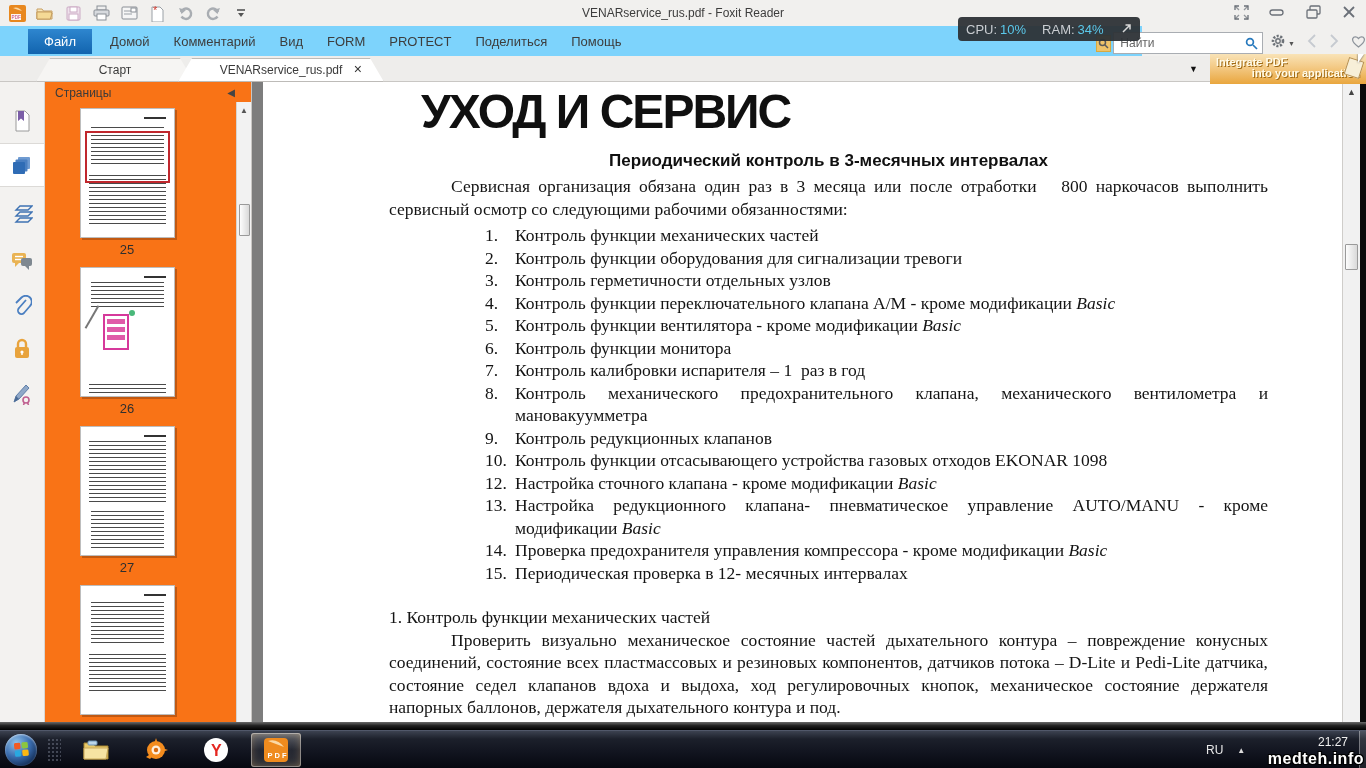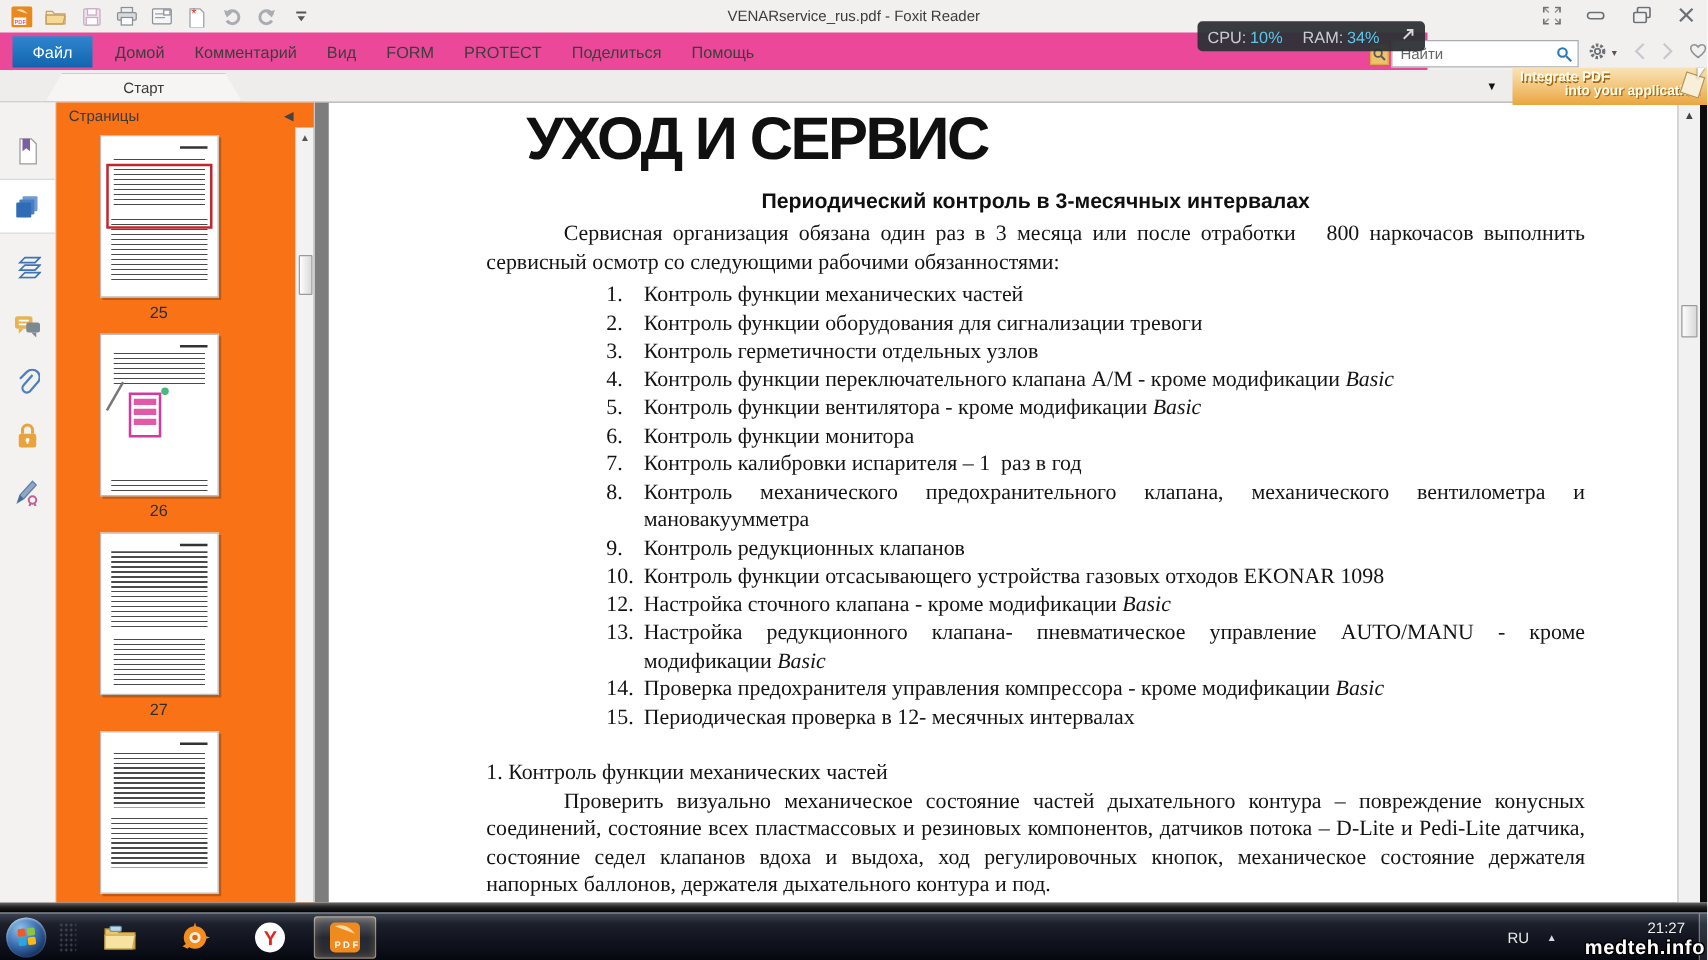--- a/index.html
+++ b/index.html
@@ -8,21 +8,21 @@
 
   
   .titlebar { position:absolute; top:0; left:0; width:1366px; height:26px; background:#f1f0ee; display:flex; align-items:center; }
   .qat { display:flex; align-items:center; gap:6px; padding-left:6px; }
   .qat .qbtn { width:22px; height:20px; display:flex; align-items:center; justify-content:center; }
   .win-title { position:absolute; left:0; right:0; text-align:center; font-size:12px; color:#3c3c3c; pointer-events:none; }
   .win-controls { position:absolute; right:6px; top:3px; display:flex; gap:14px; align-items:center; }
   .win-controls .wbtn { width:22px; height:18px; display:flex; align-items:center; justify-content:center; }
 
   
-  .menubar { position:absolute; top:26px; left:0; width:1142px; height:30px; background:#ec4899; display:flex; align-items:center; }
+  .menubar { position:absolute; top:26px; left:0; width:1142px; height:30px; background:#7dd3fc; display:flex; align-items:center;padding-left:18px; }
   .menu-item { font-size:13px; color:#3d3d3d; padding:5px 12px; cursor:default; }
   .menu-item.active { background:linear-gradient(#2e86cf,#1264ae); color:#fff; padding:5px 16px; margin-left:10px; margin-right:6px; }
 
   
   .sysbadge { position:absolute; top:17px; left:958px; width:182px; height:24px; background:rgba(45,49,54,0.95); border-radius:4px; display:flex; align-items:center; padding:0 8px; z-index:30; }
   .sysbadge .lbl { color:#c9ccd0; font-size:13px; }
   .sysbadge .val { color:#5bc8ea; font-size:13px; margin-left:3px; }
   .sysbadge .gap { width:16px; }
   .sysbadge .ext { margin-left:auto; }
 
@@ -257,20 +257,24 @@
         </svg></span>
     <span class="heart"><svg width="15" height="13" viewBox="0 0 15 13" fill="none" stroke="#8d939b" stroke-width="1.3">
           <path d="M7.5 12 C2 8 1 5.5 1.8 3.5 C2.6 1.5 5.5 1 7.5 3.5 C9.5 1 12.4 1.5 13.2 3.5 C14 5.5 13 8 7.5 12z"></path>
         </svg></span>
   </div>
 
   <div class="tabbar">
     <div class="tab inactive">
         <span>Старт</span>
       </div>
+    <div class="tab active">
+      <span>VENARservice_rus.pdf</span>
+      <span class="close-x">×</span>
+    </div>
     <span class="tab-overflow">▼</span>
   </div>
 
   <div class="ad">
     <div class="l1">Integrate PDF</div>
     <div class="l2">into your application</div>
     <div class="paper"></div>
     <div class="cursor"></div>
   </div>
 

